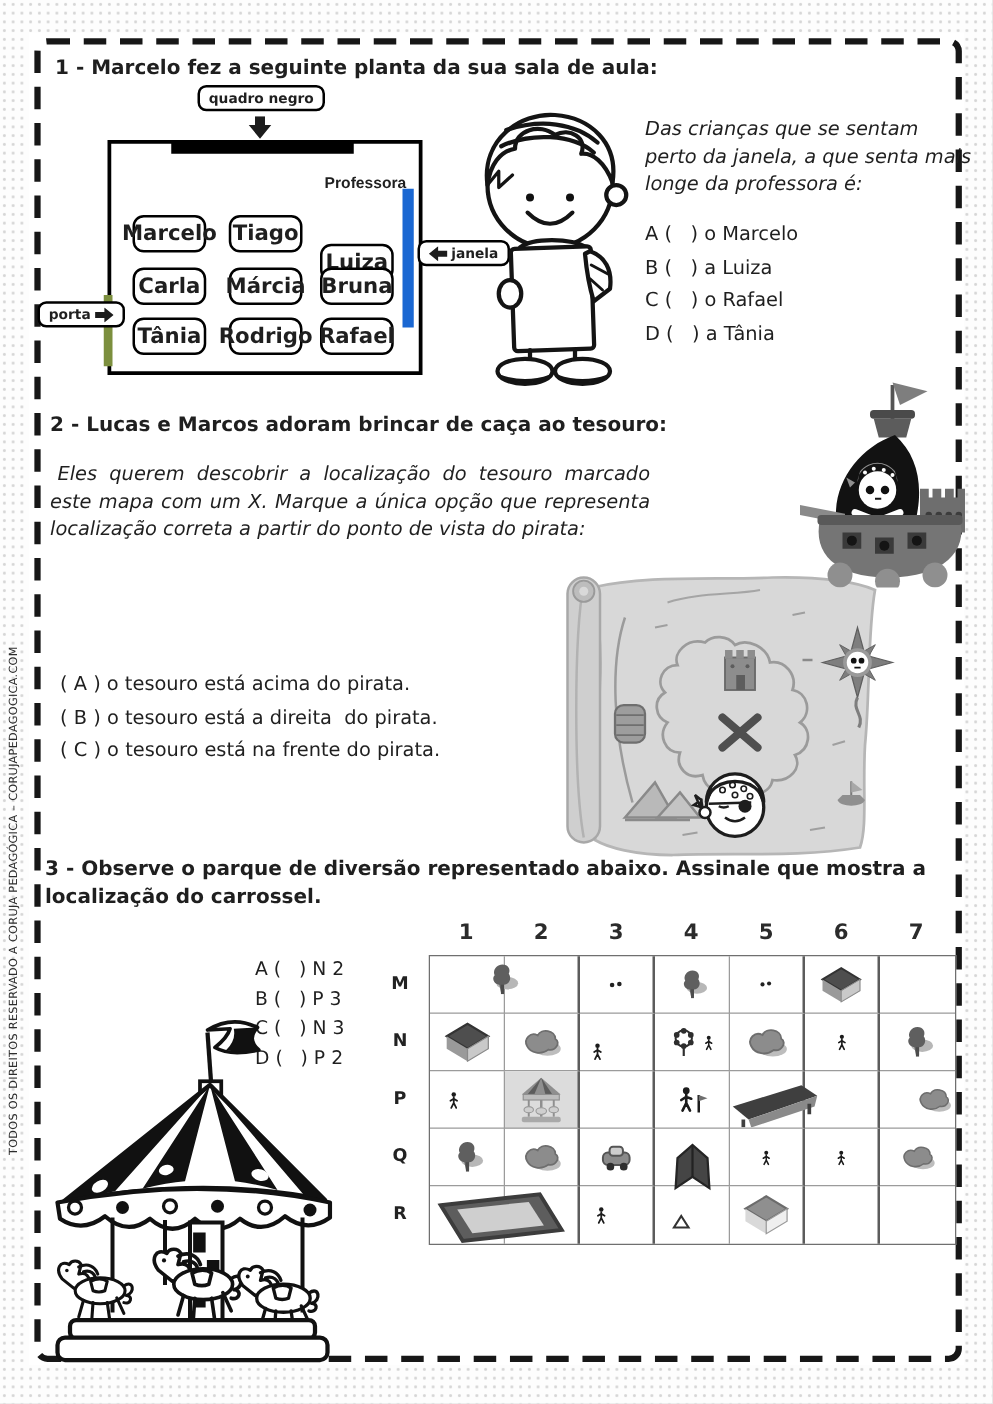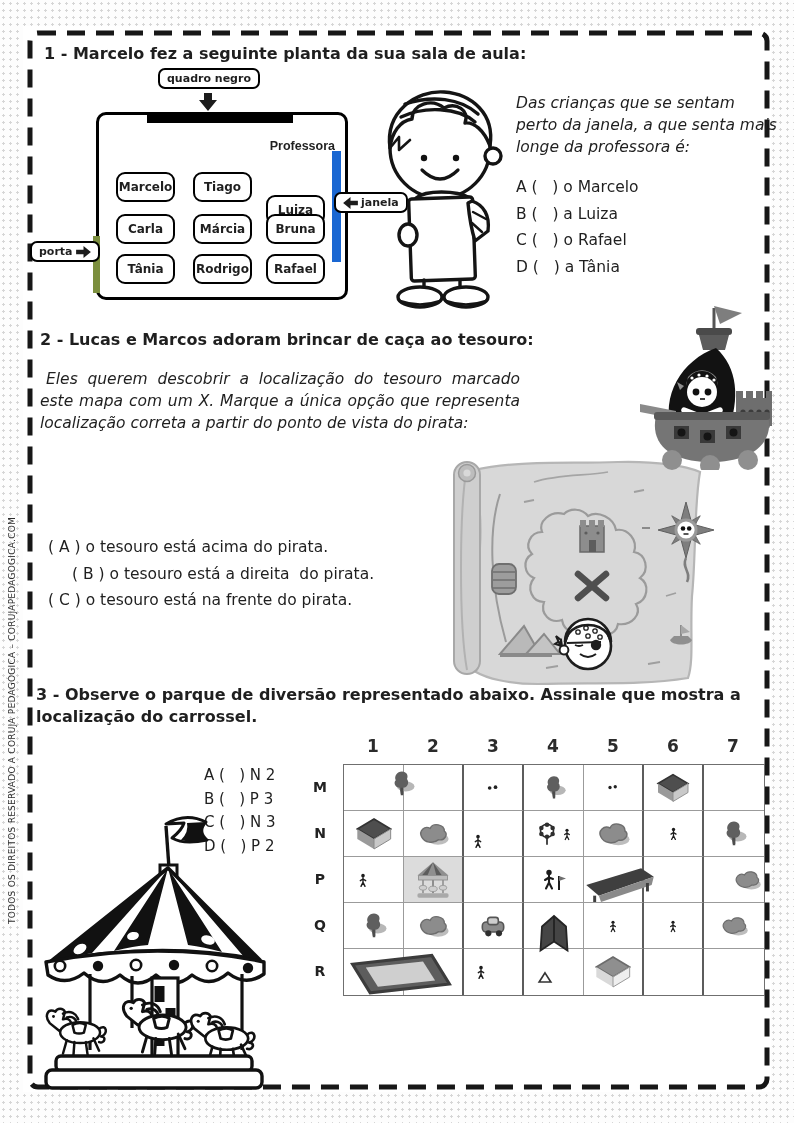--- a/index.html
+++ b/index.html
@@ -16,25 +16,25 @@
   .copyright{
     position:absolute;left:-207px;top:713px;width:442px;height:15px;
     transform:rotate(-90deg);transform-origin:center;
     font-size:9px;letter-spacing:.25px;color:#2d2d2d;text-align:center;white-space:nowrap;
   }
   .abs{position:absolute;}
   .qtitle{font-size:16px;font-weight:700;}
   .par{font-size:15.5px;font-weight:500;line-height:1.42;font-style:italic;}
   .opt{font-size:15.5px;font-weight:500;white-space:pre-wrap;}
   
-  .room{position:absolute;left:96px;top:112px;width:246px;height:182px;border:3.5px solid #000;border-radius:10px;background:#fff;}
+  .room{position:absolute;left:86px;top:112px;width:246px;height:182px;border:3.5px solid #000;border-radius:0;background:#fff;}
   .blackboard-bar{position:absolute;left:48px;top:-2px;width:146px;height:10px;background:#000;}
   .teacher{position:absolute;right:10px;top:24px;font-size:12.5px;font-weight:700;font-family:"Liberation Sans",sans-serif;}
   .desk{position:absolute;width:55px;height:26px;border:2.5px solid #000;border-radius:9px;
-        display:flex;align-items:center;justify-content:center;font-size:12px;font-weight:600;background:#fff;}
+        display:flex;align-items:center;justify-content:center;font-size:17px;font-weight:600;background:#fff;}
   .window-bar{position:absolute;left:233px;top:36px;width:9px;height:111px;}
   .door-bar{position:absolute;left:-6px;top:121px;width:7px;height:57px;}
   .tag{position:absolute;display:flex;align-items:center;gap:3px;background:#fff;
        border:2.5px solid #000;border-radius:7px;padding:2px 7px;font-size:11px;font-weight:700;}
   
   .grid-wrap{position:absolute;left:297px;top:736px;}
   .pcols{margin-left:46px;display:flex;height:28px;}
   .pcols span{width:60px;text-align:center;font-size:17px;font-weight:700;color:#2b2b2b;}
   .grid-body{display:flex;}
   .prow-labels{width:46px;display:flex;flex-direction:column;}
@@ -218,21 +218,21 @@
     <div class="opt" style="line-height:26.5px;">C (   ) o Rafael</div>
     <div class="opt" style="line-height:26.5px;">D (   ) a Tânia</div>
   </div>
 
   <div class="abs qtitle" style="left:40px;top:330px;">2 - Lucas e Marcos adoram brincar de caça ao tesouro:</div>
 
   <div class="abs par" style="left:40px;top:368px;width:480px;text-align:justify;text-indent:6px;">Eles querem descobrir a localização do tesouro marcado este mapa com um X. Marque a única opção que representa  localização correta a partir do ponto de vista do pirata:</div>
 
   <div class="abs" style="left:48px;top:534px;">
     <div class="opt" style="line-height:26.5px;">( A ) o tesouro está acima do pirata.</div>
-    <div class="opt" style="line-height:26.5px;margin-left:24px;">( B ) o tesouro está a direita  do pirata.</div>
+    <div class="opt" style="line-height:26.5px;">( B ) o tesouro está a direita  do pirata.</div>
     <div class="opt" style="line-height:26.5px;">( C ) o tesouro está na frente do pirata.</div>
   </div>
 
   <svg class="abs" style="left:438px;top:446px;" width="278" height="248" viewBox="0 0 278 248">
     <path d="M36,24 C80,14 130,18 180,16 C220,15 248,20 262,26 C256,60 258,110 254,150 C252,185 256,215 250,232 C200,240 150,236 100,238 C70,238 48,232 38,226 C44,190 40,140 42,100 C44,70 40,44 36,24 Z" fill="#d8d8d8" stroke="#b6b6b6" stroke-width="2.2"></path>
     <rect x="16" y="16" width="26" height="212" rx="13" fill="#cfcfcf" stroke="#a8a8a8" stroke-width="2"></rect>
     <path d="M29,20 C21,64 21,180 29,224" stroke="#b2b2b2" fill="none" stroke-width="2"></path>
     <circle cx="29" cy="27" r="8.5" fill="#bdbdbd" stroke="#9a9a9a" stroke-width="1.5"></circle>
     <circle cx="29" cy="27" r="3.6" fill="#d9d9d9"></circle>
     <path d="M126,68 C112,64 100,76 104,86 C92,86 86,100 94,108 C84,114 86,128 96,132 C88,142 94,156 106,156 C102,168 112,178 124,174 C126,186 140,192 150,184 C160,194 178,190 180,178 C194,180 204,168 198,158 C210,154 212,138 202,132 C212,124 208,108 196,106 C200,94 190,82 178,84 C176,72 160,64 150,70 C144,62 132,62 126,68 Z" fill="none" stroke="#9b9b9b" stroke-width="2.2"></path>

